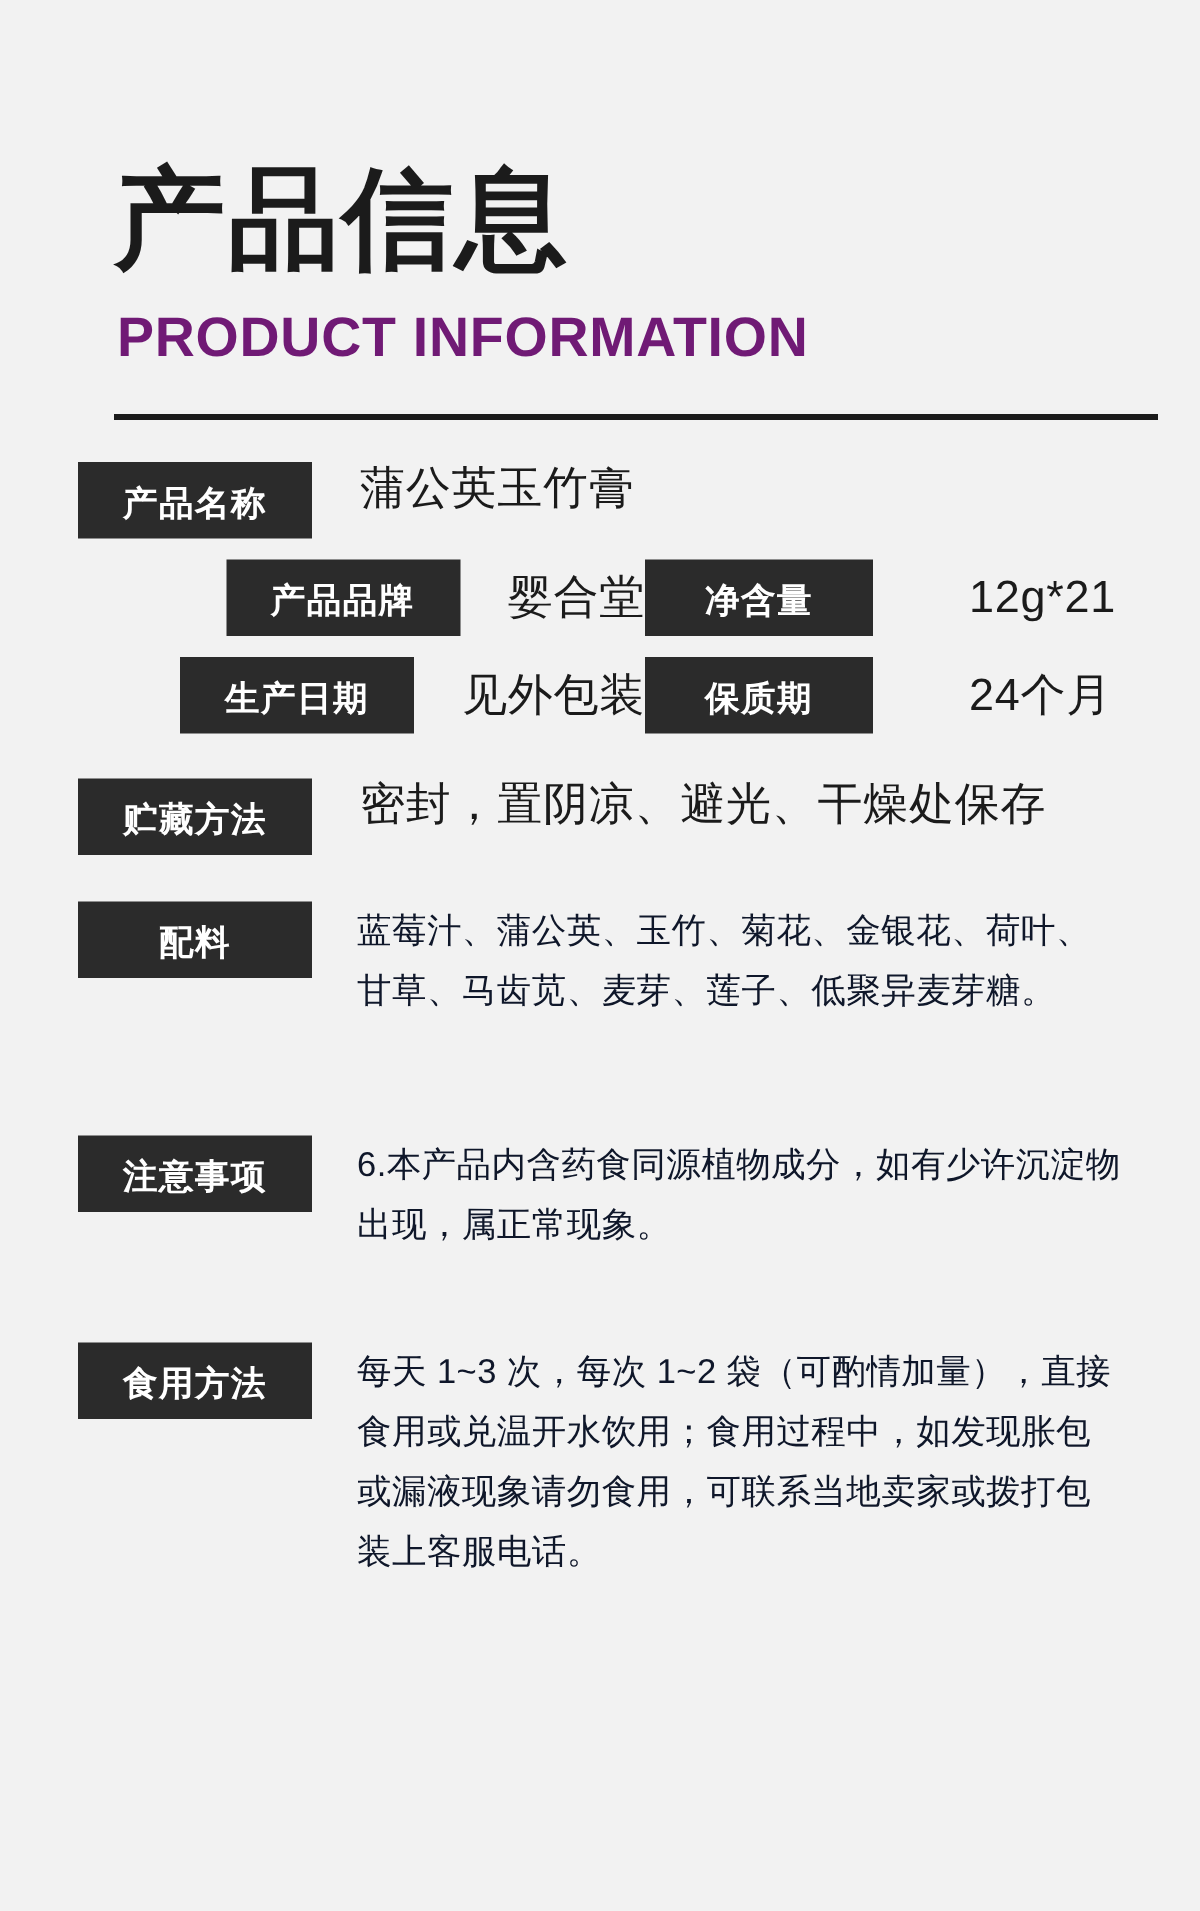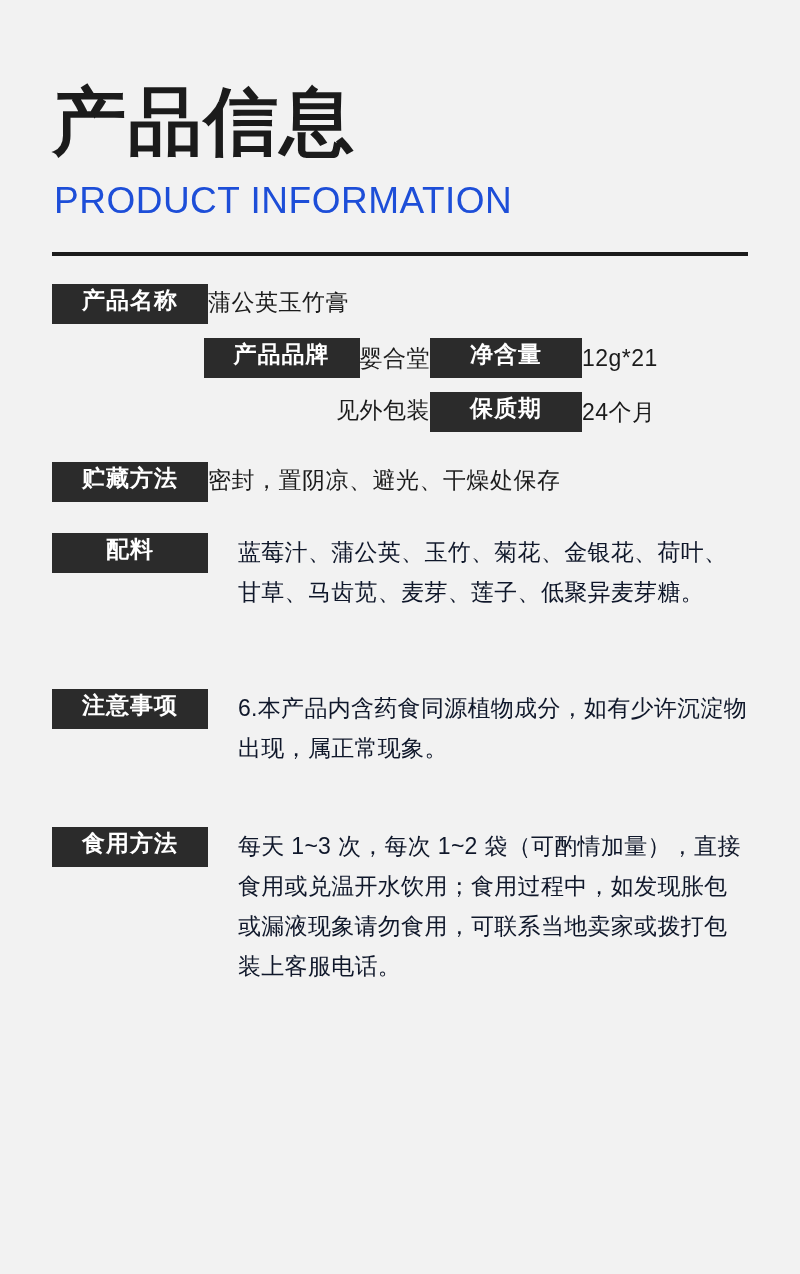--- a/index.html
+++ b/index.html
@@ -16,36 +16,37 @@
   }
   .page {
     position: relative;
     width: 800px;
     height: 1274px;
     box-sizing: border-box;
     padding: 0 52px;
   }
   
   .header {
-    padding-top: 80px;
+    padding-top: 104px;
+    margin-left: 24px;
   }
   .title-cn {
     font-size: 74px;
     line-height: 84px;
     font-weight: 700;
     letter-spacing: 2px;
     color: #1b1b1b;
     margin: 0;
   }
   .title-en {
     font-size: 37px;
     line-height: 46px;
-    font-weight: 400;
+    font-weight: 700;
     letter-spacing: 0.5px;
-    color: #1d4ed8;
+    color: #701a75;
     margin: 14px 0 0 2px;
   }
   .rule {
     margin-top: 28px;
     height: 4px;
     background: #1b1b1b;
     width: 696px;
   }
   
   .specs {
@@ -57,43 +58,45 @@
     margin-bottom: 14px;
   }
   .tag {
     display: inline-block;
     background: #2b2b2b;
     color: #ffffff;
     font-size: 23px;
     font-weight: 700;
     letter-spacing: 1px;
     line-height: 1;
-    padding: 5px 12px 12px 12px;
+    padding: 16px 12px 12px 12px;
     text-align: center;
     white-space: nowrap;
     box-sizing: border-box;
   }
   .tag.w4 { width: 156px; }
   .tag.w3 { width: 152px; }
   .val {
-    font-size: 23px;
+    font-size: 30px;
     line-height: 36px;
     color: #1b1b1b;
+    padding-left: 32px;
     letter-spacing: 0.5px;
   }
   .col-left {
     display: flex;
     align-items: center;
     width: 378px;
     flex: 0 0 378px;
     justify-content: flex-end;
   }
   .col-right {
     display: flex;
     align-items: center;
+    gap: 32px;
   }
   .block {
     display: flex;
     align-items: flex-start;
     margin-bottom: 18px;
   }
   .block .tag { margin-top: 1px; }
   .para {
     font-size: 23px;
     line-height: 40px;
@@ -130,20 +133,21 @@
         <span class="val">婴合堂</span>
       </span>
       <span class="col-right">
         <span class="tag w3">净含量</span>
         <span class="val">12g*21</span>
       </span>
     </div>
 
     <div class="row">
       <span class="col-left">
+        <span class="tag w4">生产日期</span>
         <span class="val">见外包装</span>
       </span>
       <span class="col-right">
         <span class="tag w3">保质期</span>
         <span class="val">24个月</span>
       </span>
     </div>
 
     <div class="spacer-sm"></div>
 

